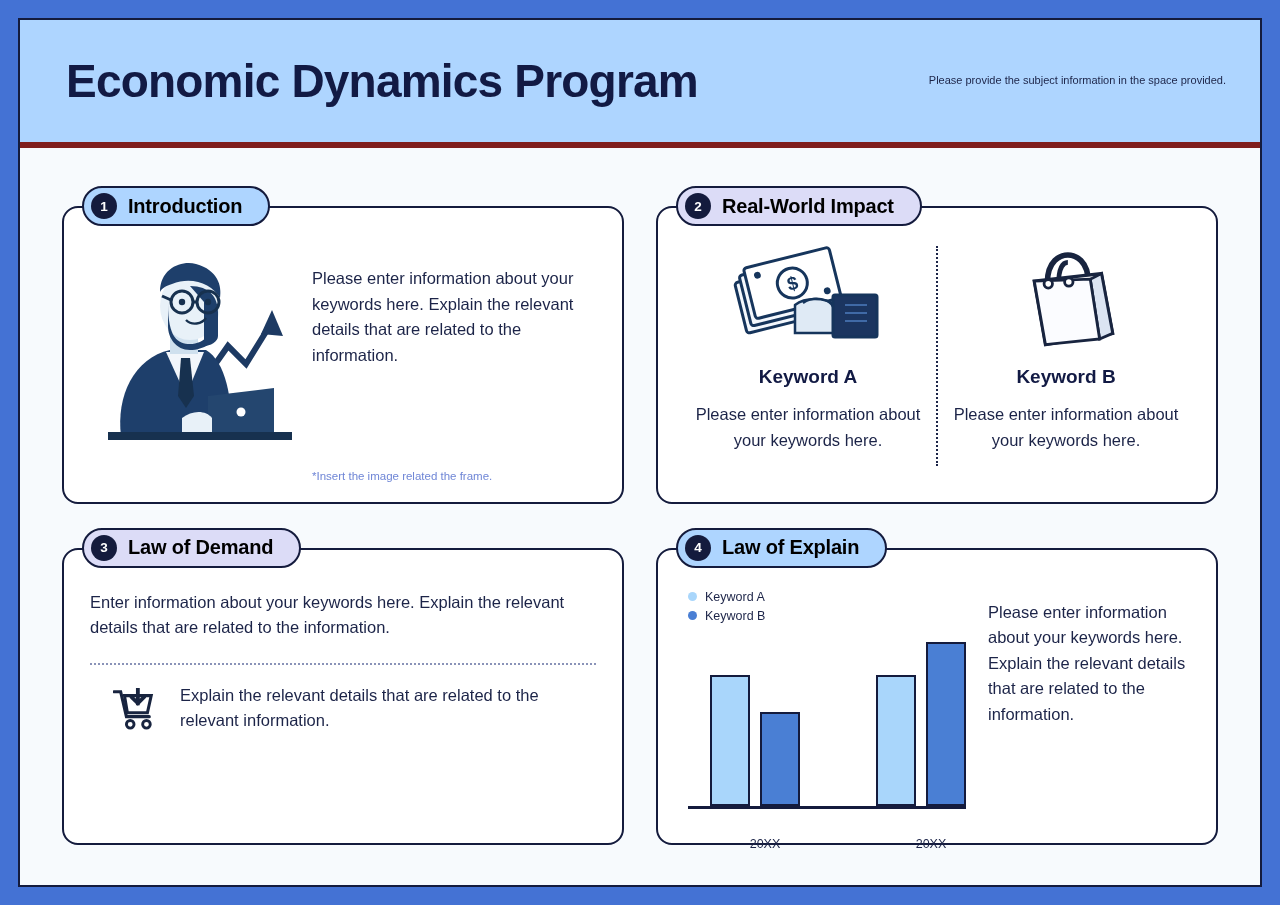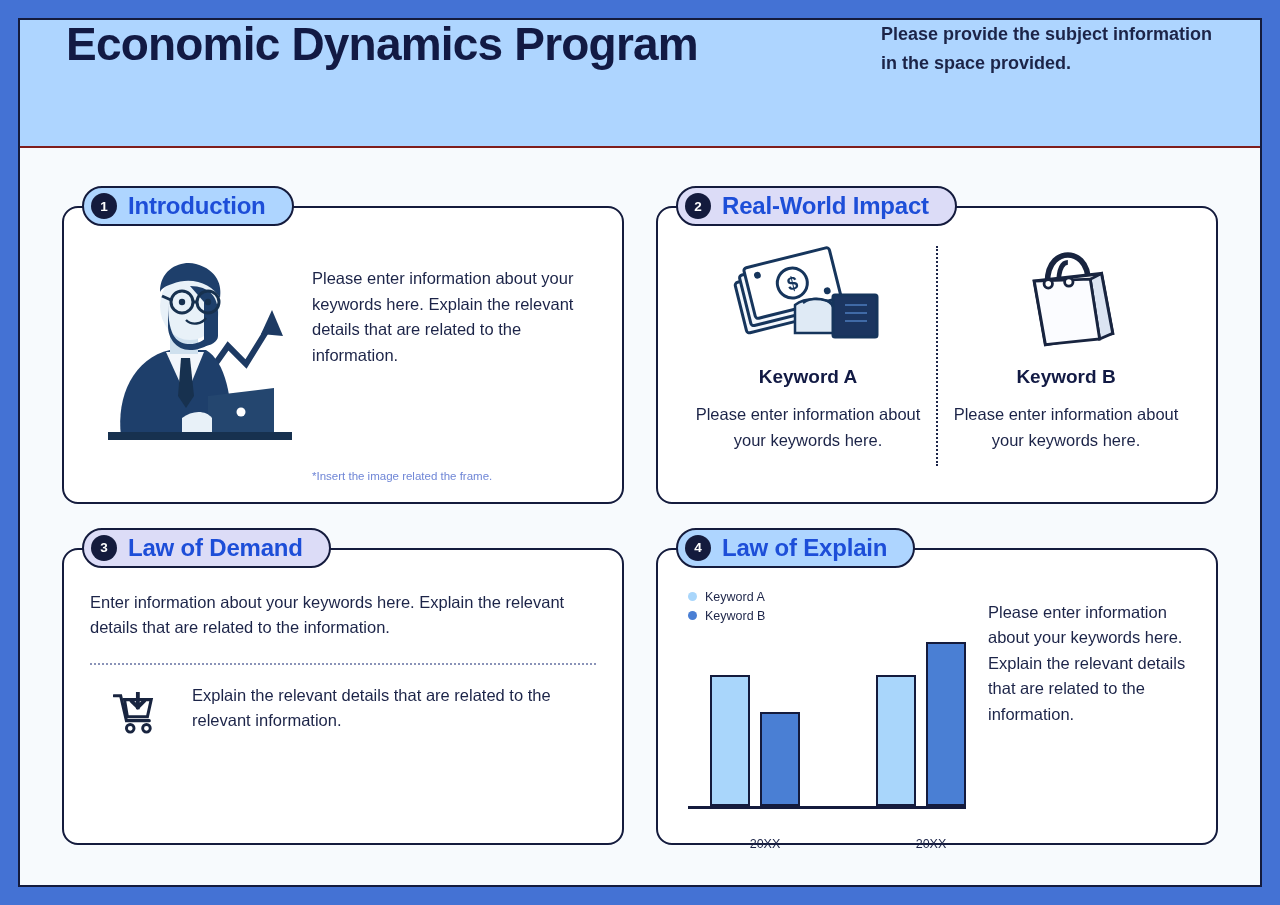--- a/index.html
+++ b/index.html
@@ -23,41 +23,41 @@
     display: flex;
     flex-direction: column;
     overflow: hidden;
   }
 
   
   #header {
     position: relative;
     height: 128px;
     background: #aed5ff;
-    border-bottom: 2px solid #7f1d1d;
-    display: flex;
+    border-bottom: 6px solid #7f1d1d;
+    display: flex;
+    align-items: center;
     padding: 0 34px 0 46px;
     flex: none;
   }
   #header-title {
     font-size: 46px;
     font-weight: 700;
     color: #121a44;
     letter-spacing: -0.8px;
     line-height: 1.05;
     white-space: nowrap;
   }
   #header-note {
     margin-left: auto;
-    font-size: 18px;
+    font-size: 11px;
     line-height: 1.6;
     color: #1c2448;
     max-width: 345px;
     text-align: left;
-    font-weight: bold;
   }
 
   
   #grid {
     flex: 1;
     display: grid;
     grid-template-columns: 1fr 1fr;
     grid-template-rows: 1fr 1fr;
     column-gap: 32px;
     row-gap: 24px;
@@ -93,23 +93,23 @@
     background: #141b3d;
     color: #ffffff;
     font-size: 13.5px;
     font-weight: 700;
     display: flex;
     align-items: center;
     justify-content: center;
     flex: none;
   }
   .tab-label {
-    font-size: 24px;
+    font-size: 20px;
     font-weight: 700;
-    color: #1d4ed8;
+    color: #000000;
     white-space: nowrap;
     letter-spacing: -0.2px;
   }
   .card-body {
     position: absolute;
     top: 40px; left: 0; right: 0; bottom: 0;
     padding: 20px 24px 18px 24px;
   }
 
   
@@ -168,22 +168,22 @@
 
   
   #card3-body { padding: 22px 28px 18px 28px; display: flex; flex-direction: column; }
   #card3-intro { font-size: 16.5px; line-height: 1.55; color: #1c2448; }
   #card3-divider {
     border-top: 2px dotted #8a93b8;
     margin: 22px 0 4px 0;
   }
   .feature-row {
     display: flex;
-    align-items: flex-end;
-    gap: 34px;
+    align-items: center;
+    gap: 22px;
     padding: 14px 0 0 22px;
   }
   .feature-icon { width: 46px; flex: none; display: flex; justify-content: center; padding-top: 2px; }
   .feature-text { font-size: 16.5px; line-height: 1.55; color: #1c2448; }
 
   
   #card4-body { display: flex; padding: 18px 22px 14px 20px; gap: 6px; }
   #chart-area { width: 290px; flex: none; position: relative; }
   #legend { padding: 4px 0 0 12px; }
   .legend-item { display: flex; align-items: center; gap: 8px; margin-bottom: 5px; }

